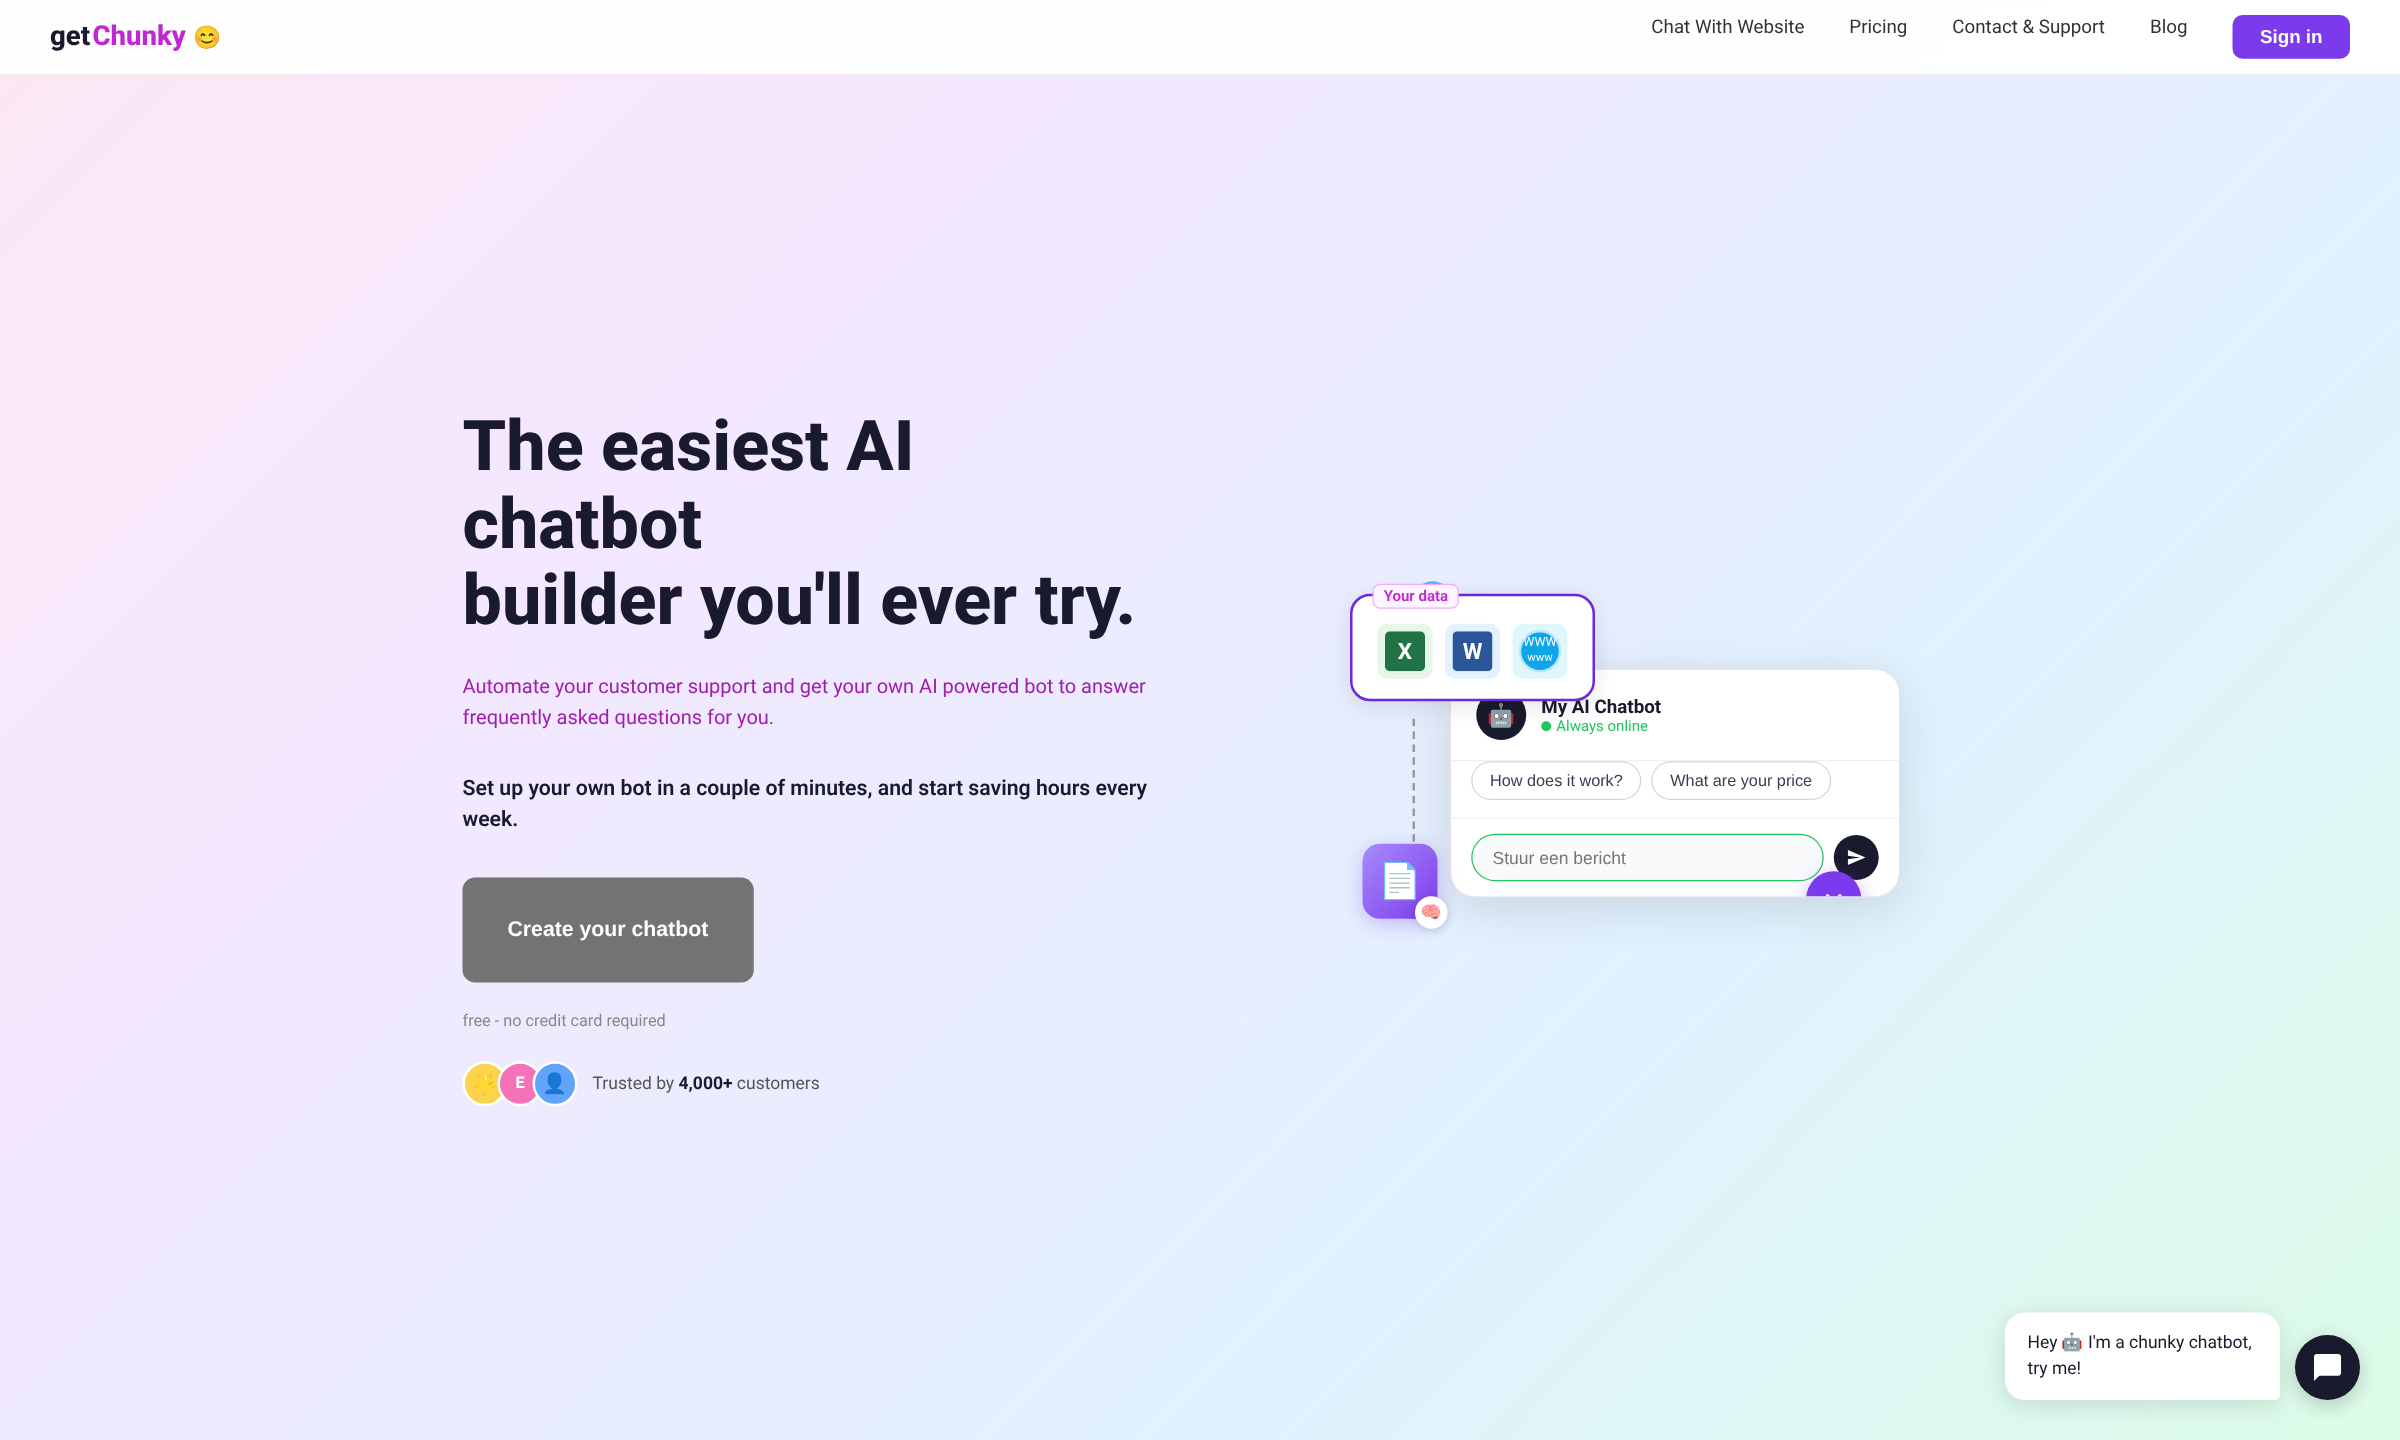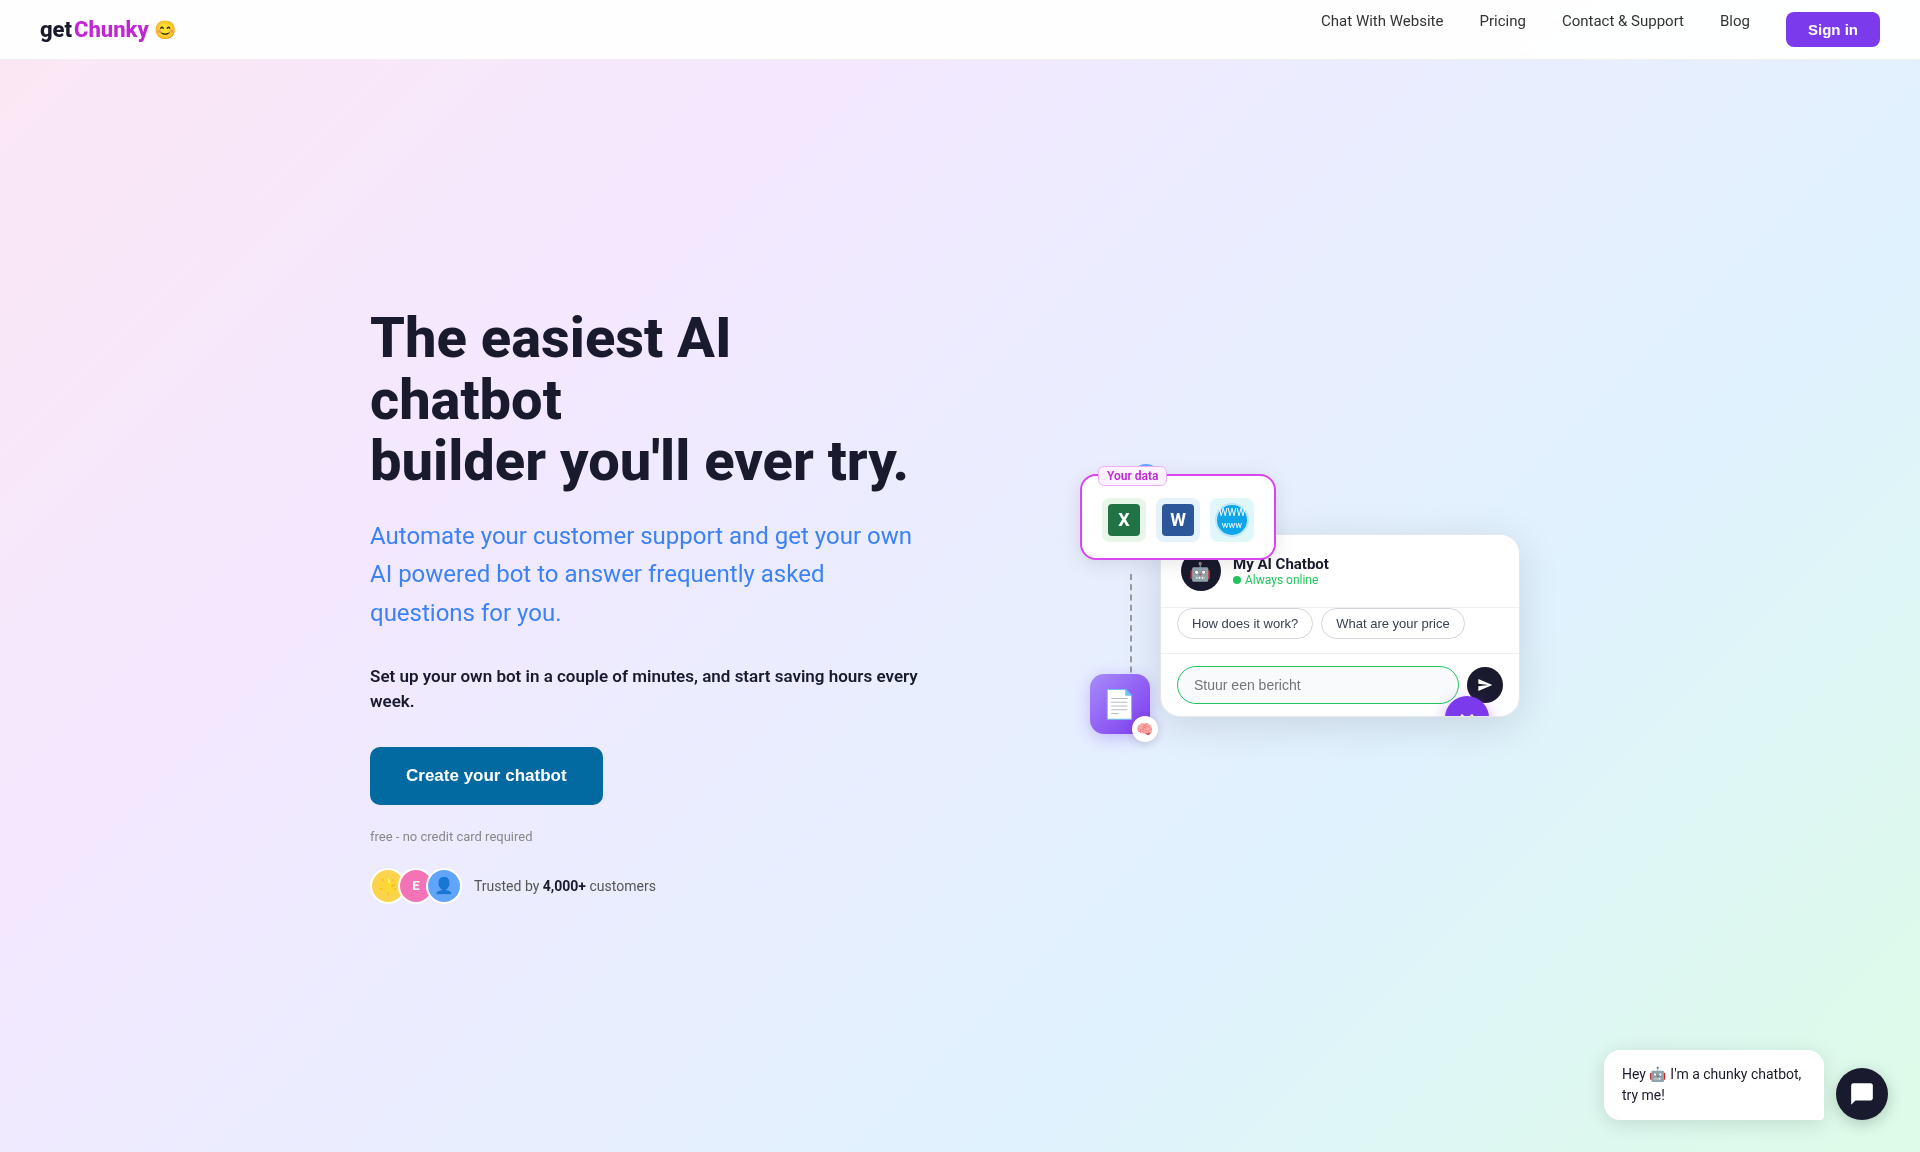--- a/index.html
+++ b/index.html
@@ -40,28 +40,28 @@
       display: flex; align-items: center; justify-content: space-between;
       width: 100%; max-width: 1300px; margin: 0 auto; padding: 60px 60px;
     }
 
     .hero-left { max-width: 560px; }
     .hero-title {
       font-size: 56px; font-weight: 800; line-height: 1.1; color: #1a1a2e;
       margin-bottom: 24px;
     }
     .hero-subtitle {
-      font-size: 24px; color: #3b82f6; line-height: 1.6; margin-bottom: 32px;
+      font-size: 16px; color: #a21caf; line-height: 1.6; margin-bottom: 32px;
     }
     .hero-description {
       font-size: 17px; font-weight: 600; color: #1a1a2e; margin-bottom: 32px; line-height: 1.5;
     }
     .cta-btn {
-      background: #0369a1; color: #fff; border: none; border-radius: 10px;
-      padding: 19px 36px; font-size: 17px; font-weight: 700; cursor: pointer;
+      background: #737373; color: #fff; border: none; border-radius: 10px;
+      padding: 32px 36px; font-size: 17px; font-weight: 700; cursor: pointer;
       display: inline-block; margin-bottom: 24px;
     }
     .cta-note { font-size: 13px; color: #888; margin-bottom: 24px; }
     .trust-row { display: flex; align-items: center; gap: 12px; }
     .trust-avatars { display: flex; }
     .trust-avatar {
       width: 36px; height: 36px; border-radius: 50%; border: 2px solid #fff;
       display: flex; align-items: center; justify-content: center;
       font-size: 14px; font-weight: 700; margin-left: -8px;
     }
@@ -71,21 +71,21 @@
 
     
     .hero-right { position: relative; width: 500px; flex-shrink: 0; }
 
     
     .data-card {
       position: absolute; top: -20px; left: 30px; z-index: 5;
       background: #fff; border-radius: 16px; padding: 16px 20px;
       box-shadow: 0 4px 20px rgba(0,0,0,0.1);
       display: flex; align-items: center; gap: 12px;
-      border: 2px solid #d946ef;
+      border: 2px solid #6d28d9;
     }
     .data-card-label {
       font-size: 12px; font-weight: 600; color: #c026d3; background: #fdf4ff;
       border: 1px solid #f0abfc; border-radius: 6px; padding: 2px 8px;
       position: absolute; top: -10px; left: 16px;
     }
     .data-card-icons { display: flex; gap: 10px; align-items: center; margin-top: 6px; }
     .data-icon {
       width: 44px; height: 44px; border-radius: 8px;
       display: flex; align-items: center; justify-content: center; font-size: 24px;

